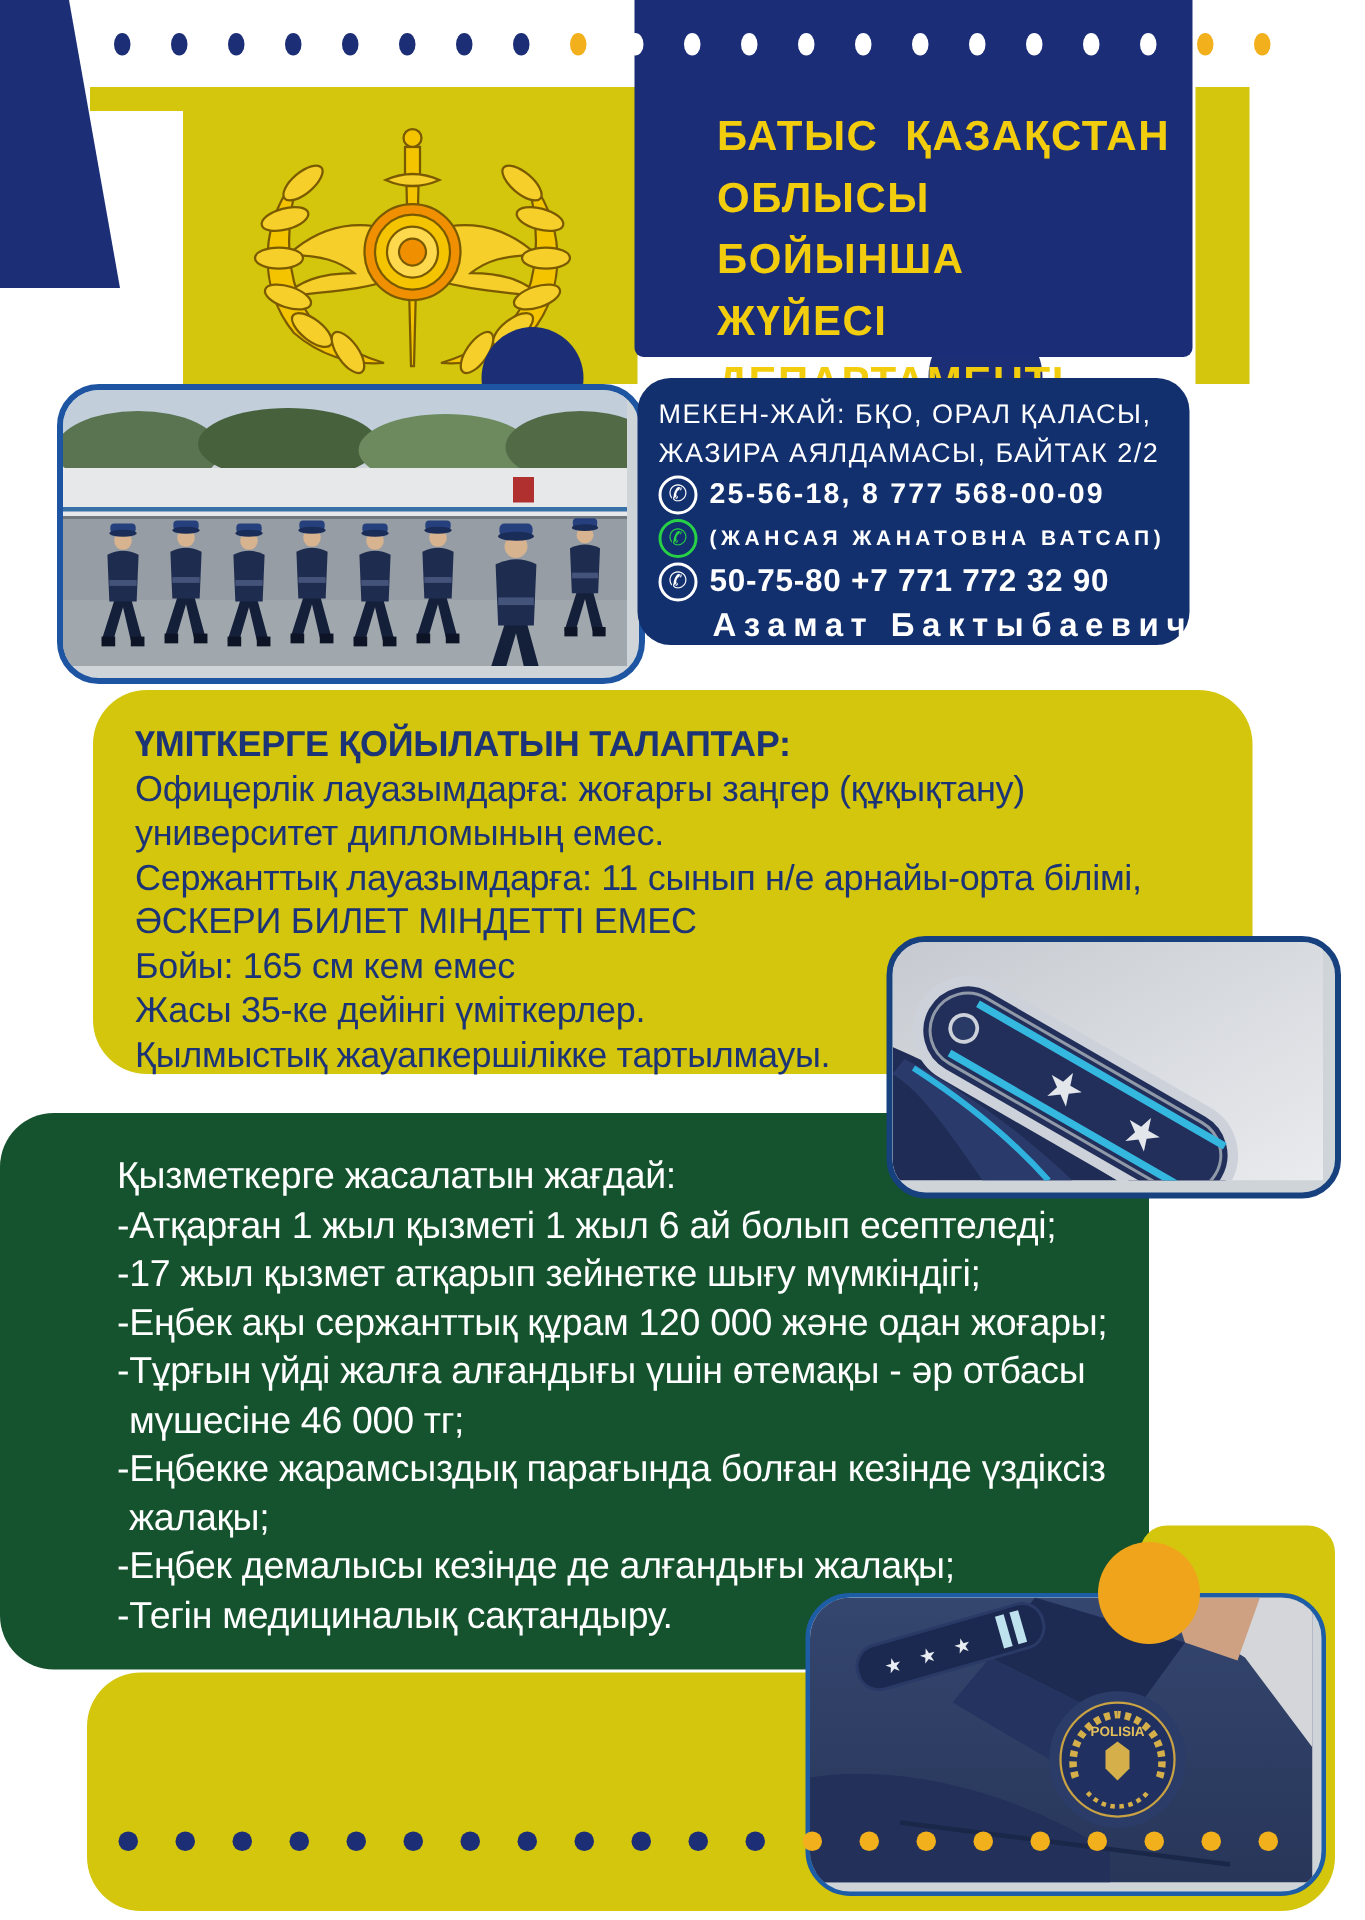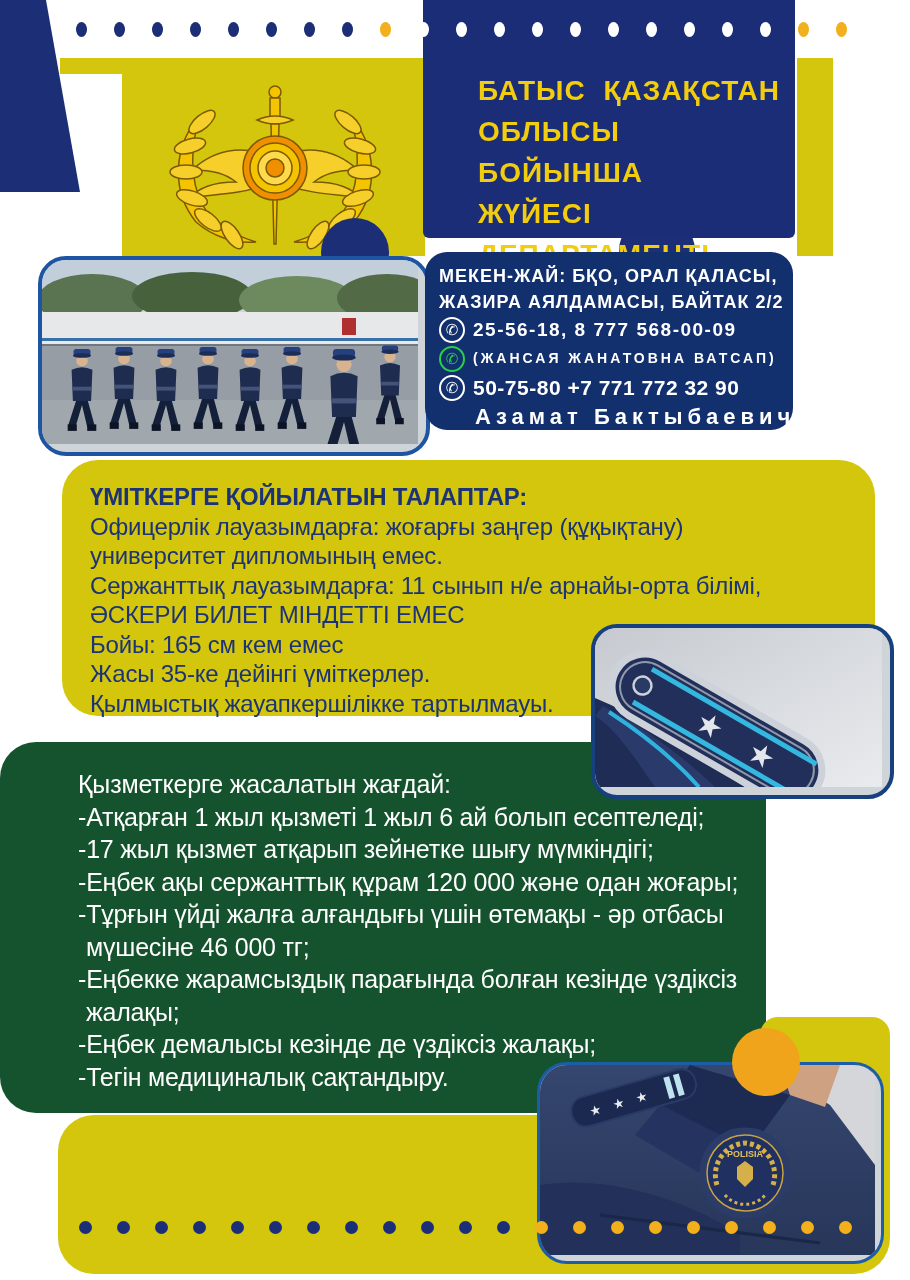--- a/index.html
+++ b/index.html
@@ -29,40 +29,40 @@
   .title-text{position:absolute;left:15px;top:70px;width:342px;color:#f2cd0e;
               font-size:28px;font-weight:700;line-height:41px;letter-spacing:1px;
               text-align:justify;}
   .title-line{text-align:justify;text-align-last:justify;margin-left:40px;}
 
   
   .contact-box{left:425px;top:252px;width:368px;height:178px;background:#122f6e;
                border-radius:22px;color:#ffffff;}
   .contact-inner{position:absolute;left:14px;top:11px;width:340px;display:flex;
                  flex-direction:column;}
-  .addr{font-size:18px;font-weight:700;letter-spacing:1px;line-height:26px;white-space:nowrap;}
+  .addr{font-size:18px;font-weight:400;letter-spacing:1px;line-height:26px;white-space:nowrap;}
   .c-row{display:flex;align-items:center;gap:8px;line-height:29px;white-space:nowrap;}
   .phone-txt{font-size:19px;font-weight:700;letter-spacing:1.5px;}
   .phone2-txt{font-size:21px;font-weight:700;letter-spacing:0.5px;}
   .wa-txt{font-size:14px;font-weight:700;letter-spacing:3px;}
   .name-row{font-size:22px;font-weight:700;letter-spacing:5px;line-height:30px;white-space:nowrap;margin-left:36px;}
   .ph-ic{display:inline-flex;align-items:center;justify-content:center;width:22px;height:22px;
          border-radius:50%;font-size:15px;color:#ffffff;border:2px solid #ffffff;flex:0 0 auto;}
   .ph-ic.plain{border:2px solid #ffffff;}
   .ph-ic.green{border:2px solid #27d045;color:#27d045;}
 
   
   .photo{overflow:hidden;background:#cfd4d9;}
   .march-photo{left:38px;top:256px;width:384px;height:192px;border:4px solid #1d55a2;border-radius:28px;}
   .epaulette-photo{left:591px;top:624px;width:295px;height:167px;border:4px solid #16407e;border-radius:26px;}
   .polisia-photo{left:537px;top:1062px;width:341px;height:196px;border:3px solid #1d5da6;border-radius:30px;}
 
   
   .req-panel{left:62px;top:460px;width:773px;height:256px;background:#d3c60d;border-radius:36px;
-             color:#1c3376;padding-left:40px;}
+             color:#1c3376;}
   .req-text{position:absolute;left:28px;top:22px;font-size:24px;line-height:29.5px;letter-spacing:-0.2px;}
   .req-heading{font-weight:700;}
 
   
   .benefits-panel{left:0;top:742px;width:766px;height:371px;background:#14532d;border-radius:36px;
                   color:#ffffff;}
   .ben-text{position:absolute;left:78px;top:26px;font-size:25px;line-height:32.5px;letter-spacing:-0.2px;}
   .ben-line.cont{padding-left:8px;}
 
   
@@ -220,21 +220,21 @@
   <div class="abs benefits-panel">
     <div class="ben-text">
       <div class="ben-line">Қызметкерге жасалатын жағдай:</div>
       <div class="ben-line">-Атқарған 1 жыл қызметі 1 жыл 6 ай болып есептеледі;</div>
       <div class="ben-line">-17 жыл қызмет атқарып зейнетке шығу мүмкіндігі;</div>
       <div class="ben-line">-Еңбек ақы сержанттық құрам 120 000 және одан жоғары;</div>
       <div class="ben-line">-Тұрғын үйді жалға алғандығы үшін өтемақы - әр отбасы</div>
       <div class="ben-line cont">мүшесіне 46 000 тг;</div>
       <div class="ben-line">-Еңбекке жарамсыздық парағында болған кезінде үздіксіз</div>
       <div class="ben-line cont">жалақы;</div>
-      <div class="ben-line">-Еңбек демалысы кезінде де үздіксіз жалақы;</div>
+      <div class="ben-line">-Еңбек демалысы кезінде де алғандығы жалақы;</div>
       <div class="ben-line">-Тегін медициналық сақтандыру.</div>
     </div>
   </div>
 
   <div class="abs photo epaulette-photo">
     <svg width="287" height="159" viewBox="0 0 287 159">
       <defs>
         <linearGradient id="bgGrad" x1="0" y1="0" x2="1" y2="1">
           <stop offset="0" stop-color="#c6cad0"></stop>
             <stop offset="1" stop-color="#e9ebee"></stop>

